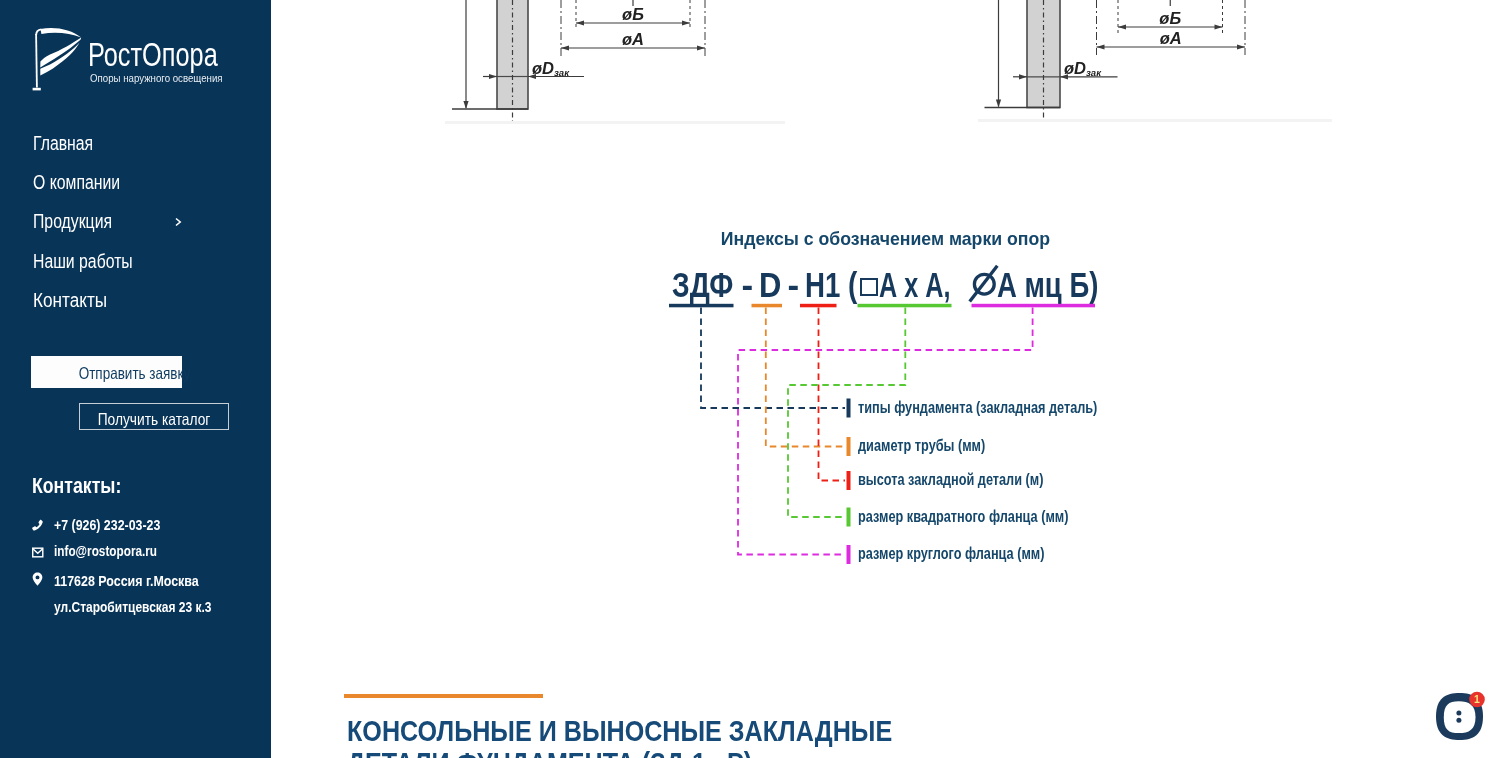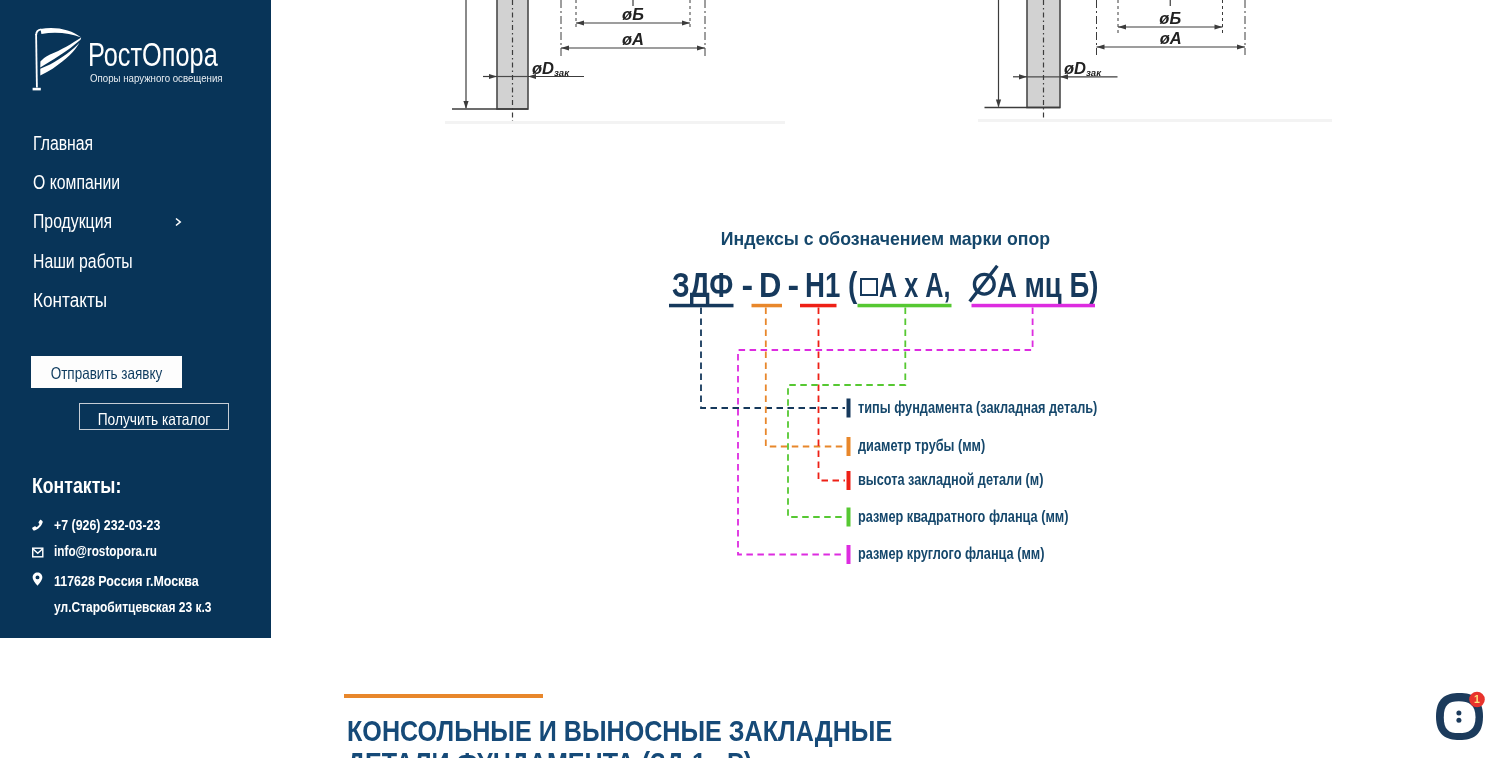--- a/index.html
+++ b/index.html
@@ -3,26 +3,26 @@
 <meta charset="utf-8">
 <title>РостОпора</title>
 <style>
   * { margin:0; padding:0; box-sizing:border-box; }
   html,body { width:1500px; height:758px; overflow:hidden; background:#fff;
     font-family:"Liberation Sans", sans-serif; }
   .abs { position:absolute; }
   body { position:relative; }
   .txt { position:absolute; white-space:nowrap; line-height:1; transform-origin:0 0; }
   
-  #sidebar { position:absolute; left:0; top:0; width:271px; height:638px;
+  #sidebar { position:absolute; left:0; top:0; width:271px; height:758px;
     background:#083458; color:#fff; }
   .nav-item { position:absolute; left:32.5px; font-size:19.5px; line-height:1; color:#fff;
     transform:scaleX(0.81); transform-origin:0 0; white-space:nowrap; }
   .btn1 { position:absolute; left:31px; top:356px; width:151px; height:32px;
-    background:#fdfdfd; color:#0d3a5e; }
+    background:#fdfdfd; color:#0d3a5e;padding-left:28px; }
   .btn2 { position:absolute; left:31px; top:402.8px; width:150px; height:27px;
     background:transparent; border:1.5px solid #c6cdd5; color:#fff;margin-left:48px; }
   .btxt { position:absolute; width:100%; text-align:center; font-size:16.5px; line-height:1;
     transform:scaleX(0.818); transform-origin:50% 0; top:9.3px; white-space:nowrap; }
   .contact-row { position:absolute; left:53.5px; font-size:15px; font-weight:bold; color:#fff;
     line-height:1; transform-origin:0 0; white-space:nowrap; }
   .cicon { position:absolute; left:31px; width:13px; height:13px; }
   
   #idx-head { position:absolute; left:639.3px; top:229.6px; width:493px; text-align:center;
     font-size:18.5px; font-weight:bold; color:#15476b; line-height:1;

